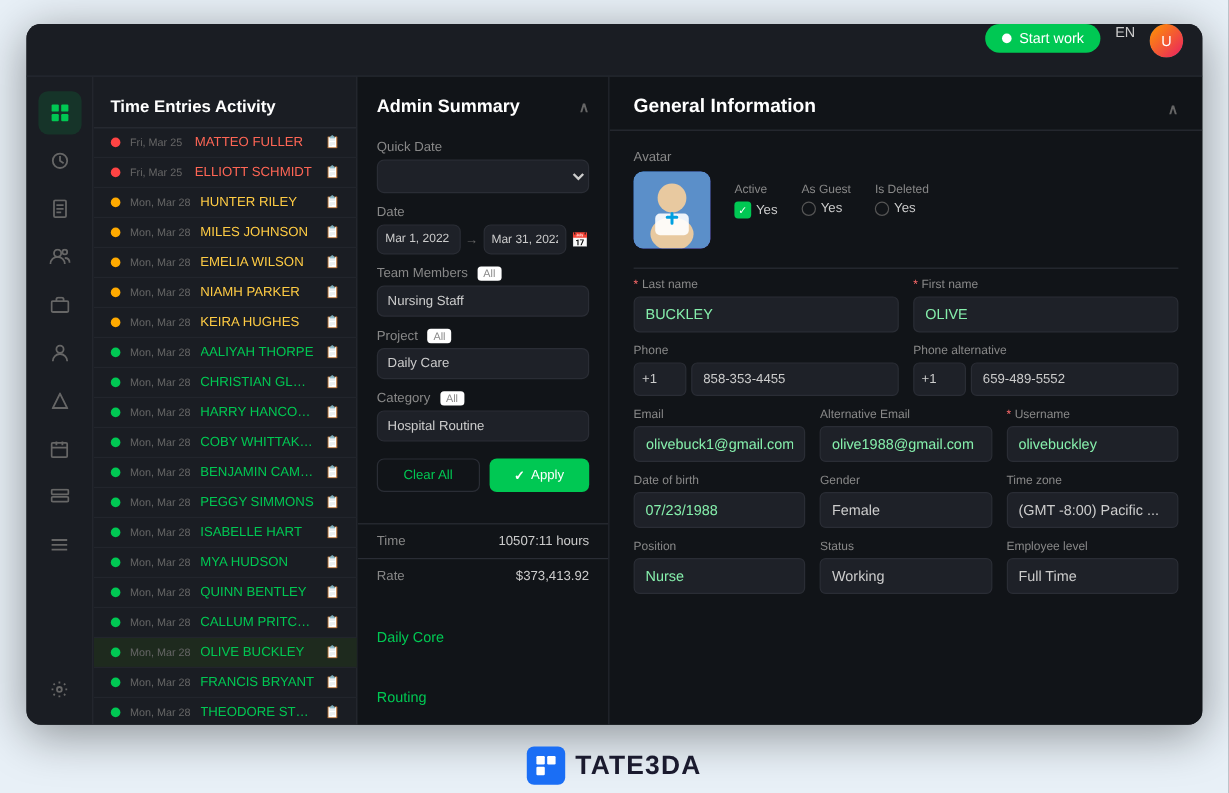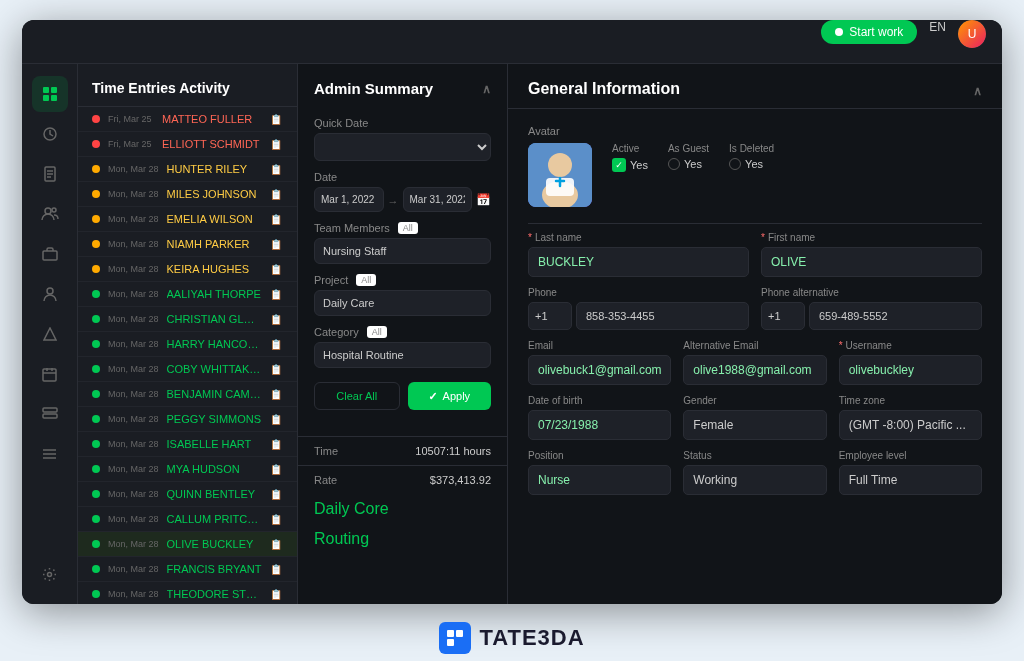--- a/index.html
+++ b/index.html
@@ -268,23 +268,24 @@
       display: flex;
       justify-content: space-between;
       padding: 8px 16px;
       border-top: 1px solid #2a2d35;
     }
     .summary-label { font-size: 11px; color: #888; }
     .summary-value { font-size: 11px; color: #ccc; }
     
     .project-item {
       padding: 6px 16px;
-      font-size: 16px;
+      font-size: 12px;
       color: #00c853;
       cursor: pointer;
+      margin-top: 24px;
     }
     
     .general-info-panel {
       flex: 1;
       background: #111418;
       overflow-y: auto;
       display: flex;
       flex-direction: column;
     }
     .general-info-panel::-webkit-scrollbar { width: 4px; }
@@ -314,21 +315,21 @@
       background: linear-gradient(135deg, #4a9eff, #7b68ee);
       overflow: hidden;
       display: flex;
       align-items: center;
       justify-content: center;
       font-size: 28px;
     }
     .avatar-flags {
       display: flex;
       gap: 20px;
-      margin-top: 18px;
+      margin-top: 28px;
     }
     .flag-group { display: flex; flex-direction: column; gap: 4px; }
     .flag-label { font-size: 10px; color: #888; }
     .flag-value {
       display: flex;
       align-items: center;
       gap: 4px;
       font-size: 11px;
       color: #ccc;
     }

